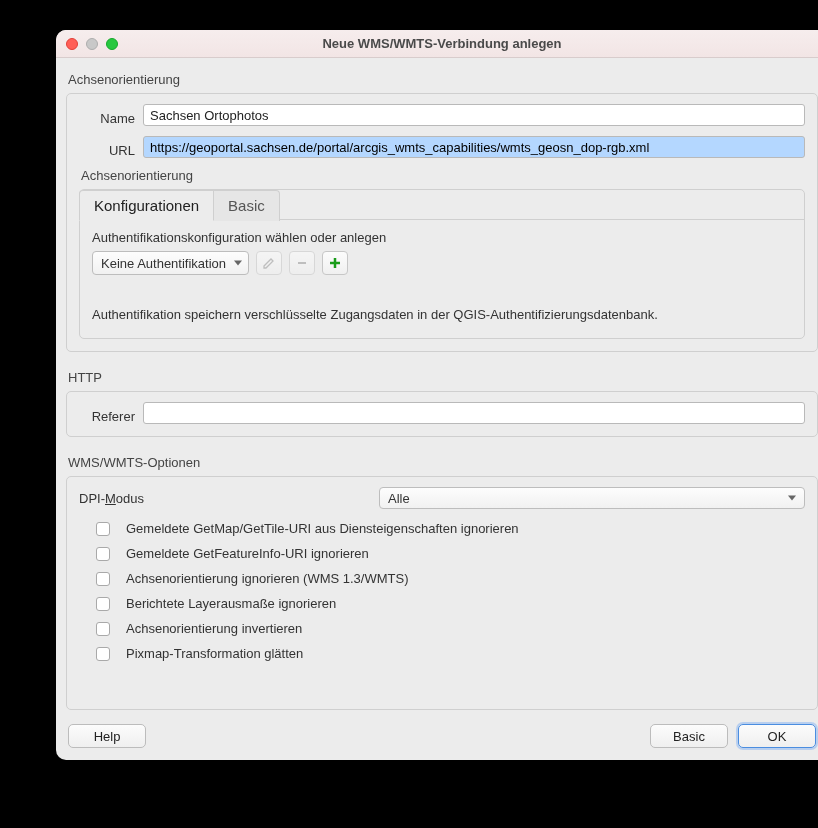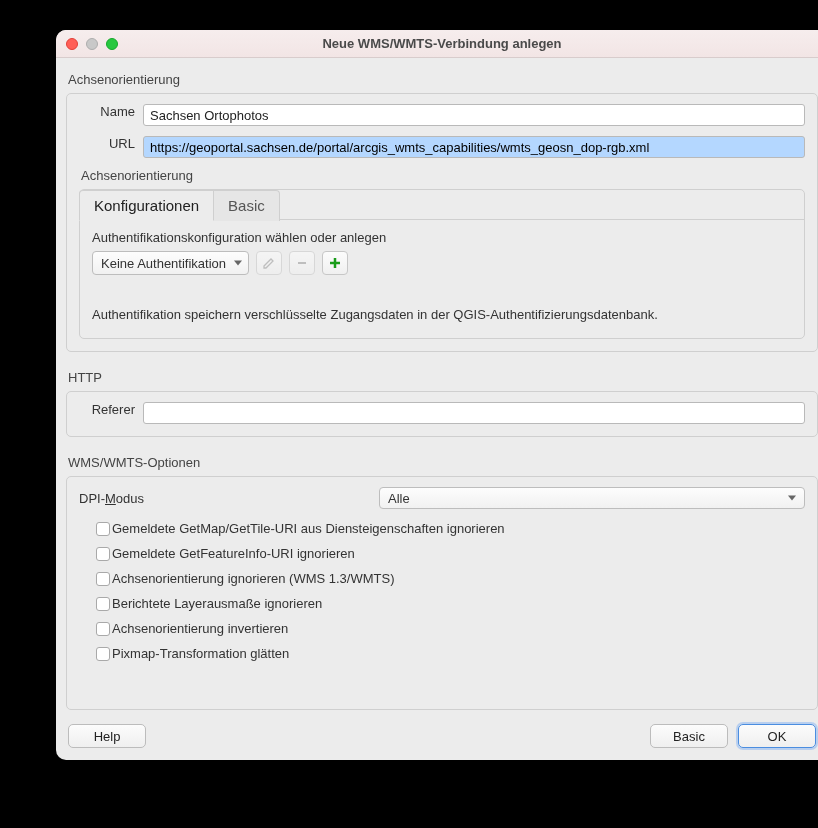--- a/index.html
+++ b/index.html
@@ -64,21 +64,21 @@
       color: #444;
       margin: 4px 0 6px 2px;
     }
     .panel {
       background: #ececec;
       border: 1px solid #cfcfcf;
       border-radius: 5px;
       padding: 10px 12px 12px 12px;
       margin-bottom: 14px;
     }
-    .row { display: flex; align-items: flex-start; margin-bottom: 10px; }
+    .row { display: flex; align-items: flex-end; margin-bottom: 10px; }
     .row:last-child { margin-bottom: 0; }
     .lbl {
       width: 56px;
       text-align: right;
       margin-right: 8px;
       color: #333;
     }
     .txt {
       flex: 1;
       height: 22px;
@@ -178,21 +178,21 @@
       display: flex; align-items: center;
     }
     .dpi-select .chev {
       position: absolute; right: 8px; top: 50%; transform: translateY(-50%);
       width: 0; height: 0;
       border-left: 4px solid transparent;
       border-right: 4px solid transparent;
       border-top: 5px solid #666;
     }
     .chk-row {
-      display: flex; align-items: center; gap: 2px; margin-bottom: 10px; padding-left: 17px;
+      display: flex; align-items: center; gap: 16px; margin-bottom: 10px; padding-left: 17px;
     }
     .chk {
       width: 14px; height: 14px;
       border: 1px solid #a9a9a9;
       border-radius: 3px;
       background: #fff;
     }
 
     .footer {
       display: flex;

